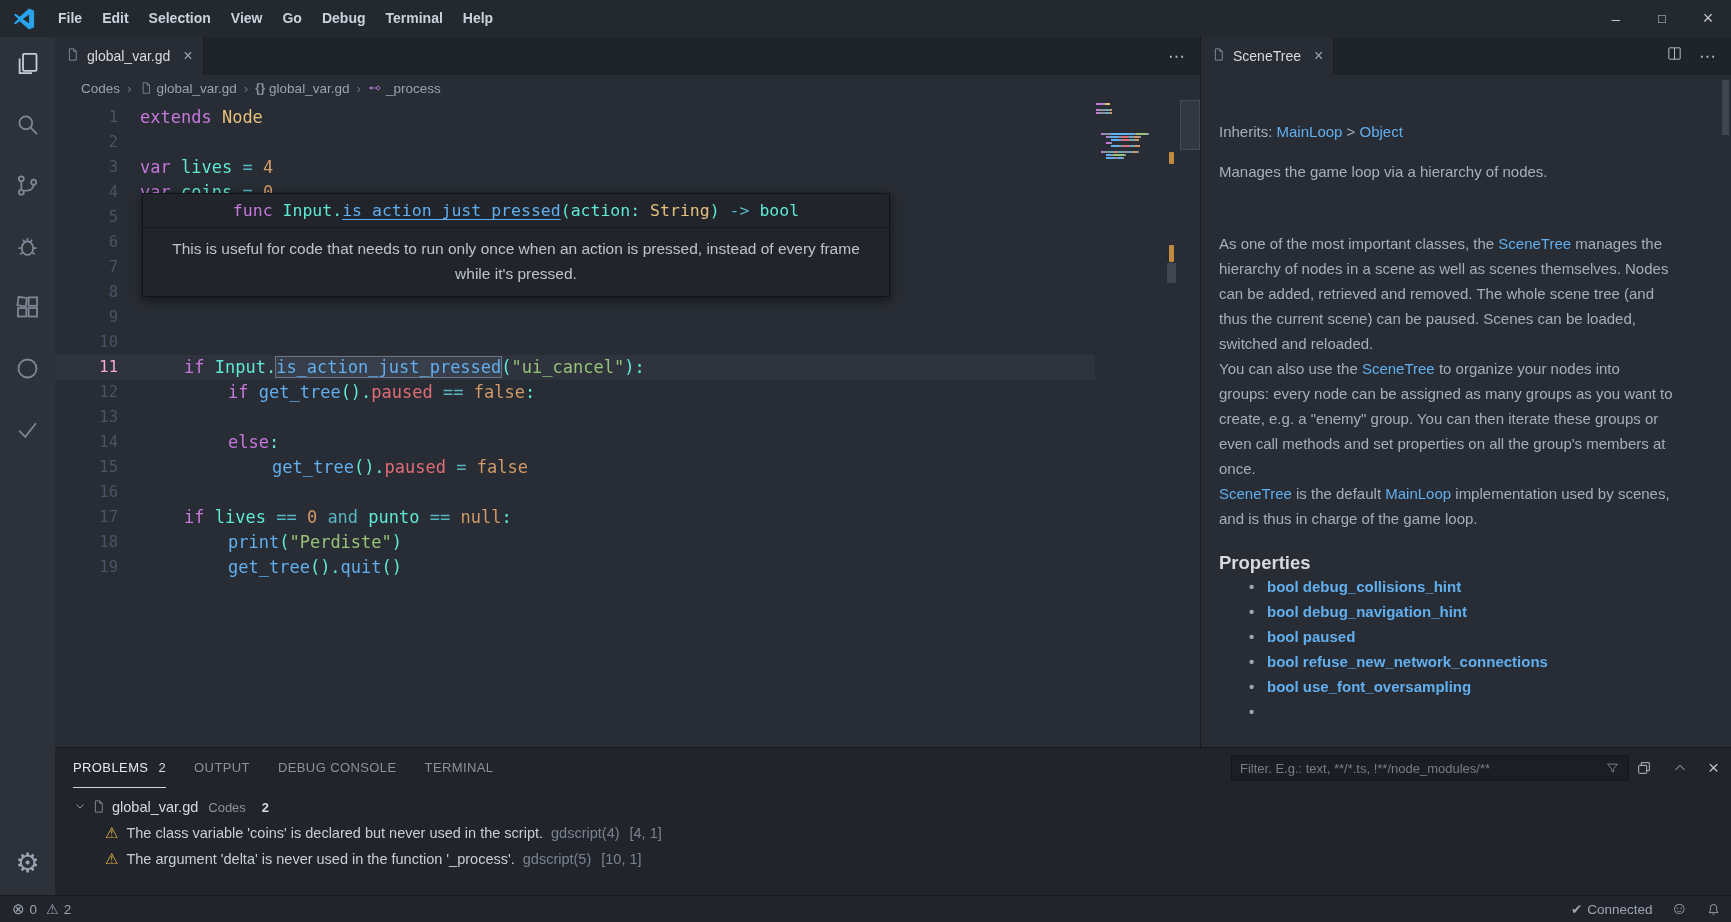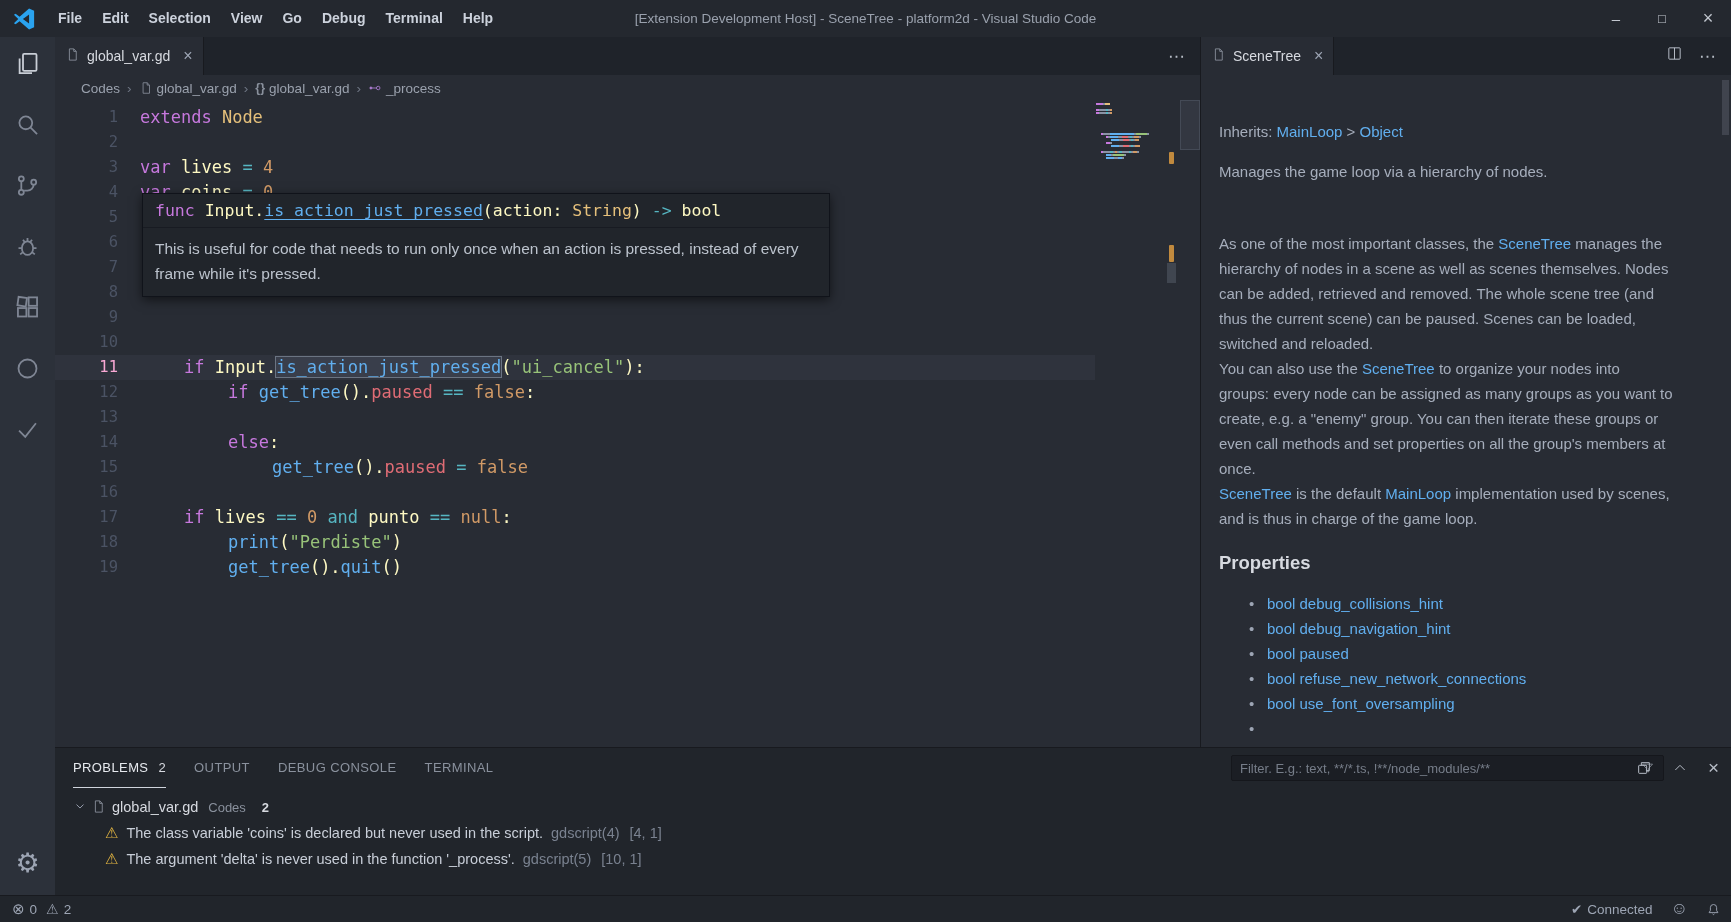--- a/index.html
+++ b/index.html
@@ -47,67 +47,67 @@
 
   
   .code { position:absolute; left:0; top:64px; width:1040px; bottom:0; padding-top:4px;
           font-family:"DejaVu Sans Mono", monospace; font-size:17px; }
   .cline { display:flex; height:25px; line-height:25px; white-space:pre; }
   .cline .gut { width:85px; flex:none; text-align:right; padding-right:22px; color:#4b5364; font-size:15.5px; }
   .cline.active { background:rgba(140,158,190,0.07); }
   .cline.active .gut { color:#f9a8d4; }
   .tk-kw  { color:#c678dd; } .tk-type{ color:#e5c07b; } .tk-num { color:#d19a66; }
   .tk-str { color:#98c379; } .tk-fn  { color:#61afef; } .tk-prop{ color:#e06c75; }
-  .tk-op  { color:#56b6c2; } .tk-def { color:#fef9c3; }
+  .tk-op  { color:#56b6c2; } .tk-def { color:#5eead4; }
   .tk-link{ color:#61afef; text-decoration:underline; text-underline-offset:3px; }
   .tk-fnbox { color:#61afef; box-shadow:0 0 0 1px #6b7482; background:rgba(120,135,160,0.14); }
   .tk-tab { display:inline-block; width:44px; color:#3d434f; border-left:1px solid #333a46; padding-left:3px; font-size:14px; }
 
   
   .minimap { position:absolute; left:1041px; top:66px; width:58px; }
   .mm-row { height:2px; margin-bottom:1px; white-space:nowrap; font-size:0; }
   .mm-row i { display:inline-block; height:2px; }
   .mm-slider { position:absolute; left:1125px; top:63px; width:20px; height:50px;
                background:rgba(200,212,235,0.07); border:1px solid rgba(200,212,235,0.12); }
   .ov-mark { position:absolute; width:5px; border-radius:1px; }
   .sb-thumb { position:absolute; background:rgba(180,190,210,0.18); }
 
   
-  .hover { position:absolute; left:87px; top:156px; width:688px; background:#21252b;
-           border:1px solid #10131a; box-shadow:0 3px 10px rgba(0,0,0,0.55); z-index:30; }
+  .hover { position:absolute; left:87px; top:156px; width:748px; background:#21252b;
+           border:1px solid #10131a; box-shadow:0 3px 10px rgba(0,0,0,0.55); z-index:30;text-align:center; }
   .hover-sig { padding:7px 12px; font-family:"DejaVu Sans Mono", monospace; font-size:16.5px; border-bottom:1px solid #181b22; white-space:pre; }
   .hover-body { padding:8px 12px 10px 12px; font-size:15.5px; line-height:25px; color:#bcc3cd; }
   .hover-body .hp + .hp { margin-top:11px; }
   .chip { font-family:"DejaVu Sans Mono", monospace; font-size:14.5px; background:#333842;
           border-radius:3px; padding:1px 6px; color:#c8cfd9; }
 
   
   .group-right { position:absolute; left:1200px; top:37px; width:531px; height:710px; background:#282c34;
                  border-left:1px solid #181a1f; }
   .doc { position:absolute; left:0; top:38px; right:0; bottom:0; padding:25px 58px 0 18px; overflow:hidden; }
   .doc h1 { font-size:24px; color:#d7dae0; font-weight:bold; letter-spacing:0.2px; }
   .doc .inherits { margin-top:23px; font-size:15px; color:#a6aebc; }
   .doc .summary { margin-top:23px; font-size:15px; color:#a6aebc; }
   .doc .doc-paragraphs { margin-top:51px; font-size:15px; line-height:25px; color:#a6aebc; }
   .doc a, .doclink { color:#61afef; text-decoration:none; cursor:pointer; }
   .doc h2 { margin-top:21px; font-size:18.5px; color:#d7dae0; font-weight:bold; }
-  .doc ul { margin-top:17px; list-style:none; }
+  .doc ul { list-style:none;font-weight:bold; }
   .doc li { line-height:25px; font-size:15px; padding-left:48px; position:relative; }
   .doc li::before { content:"•"; position:absolute; left:30px; color:#9da5b4; }
   .doc-sb { position:absolute; right:2px; top:43px; width:7px; height:55px; background:rgba(200,210,230,0.15); }
 
   
   .panel { position:absolute; left:55px; top:747px; width:1676px; height:148px; background:#21252b;
            border-top:1px solid #181a1f; }
   .panel-header { position:absolute; left:0; top:0; right:0; height:40px; display:flex; align-items:center; padding-left:18px; }
   .ptab { margin-right:28px; font-size:13px; letter-spacing:0.4px; color:#8a919d; display:flex; gap:10px; align-items:center;
           height:40px; line-height:40px; }
   .ptab.active { color:#e6e9ee; border-bottom:1px solid #cfd4dc; }
   .ptab .pcount { color:#d7dae0; }
-  .filterbox { position:absolute; left:1176px; top:7px; width:433px; height:26px; background:#1b1e24;
+  .filterbox { position:absolute; left:1176px; top:7px; width:398px; height:26px; background:#1b1e24;
                border:1px solid #15171c; border-radius:2px; display:flex; align-items:center; padding:0 8px; }
   .filterbox input { flex:1; background:transparent; border:none; outline:none; color:#c8ced8; font-size:13px;
                      font-family:"Liberation Sans", sans-serif; }
   .filterbox input::placeholder { color:#767d89; }
   .filterbox svg { width:15px; height:15px; stroke:#8a919d; fill:none; stroke-width:1.3; flex:none; }
   .panel-actions { position:absolute; right:12px; top:0; height:40px; display:flex; align-items:center; gap:20px; }
   .panel-actions .pa { color:#b6bcc6; font-size:16px; display:flex; align-items:center; }
   .panel-actions svg { width:16px; height:16px; stroke:#b6bcc6; fill:none; stroke-width:1.5; }
 
   .prob-rows { position:absolute; left:0; top:46px; right:0; font-size:14.5px; }
@@ -143,21 +143,20 @@
     <div class="menus" id="menus">
         <div class="menu-item">File</div>
         <div class="menu-item">Edit</div>
         <div class="menu-item">Selection</div>
         <div class="menu-item">View</div>
         <div class="menu-item">Go</div>
         <div class="menu-item">Debug</div>
         <div class="menu-item">Terminal</div>
         <div class="menu-item">Help</div>
       </div>
-    <div class="wintitle">[Extension Development Host] - SceneTree - platform2d - Visual Studio Code</div>
     <div class="wincontrols">
       <div class="winbtn">–</div>
       <div class="winbtn" style="font-size:13px;">□</div>
       <div class="winbtn" style="font-size:18px;">×</div>
     </div>
   </div>
 
   <div class="activitybar">
     <div id="abicons">
         <div class="ab-icon bright">

